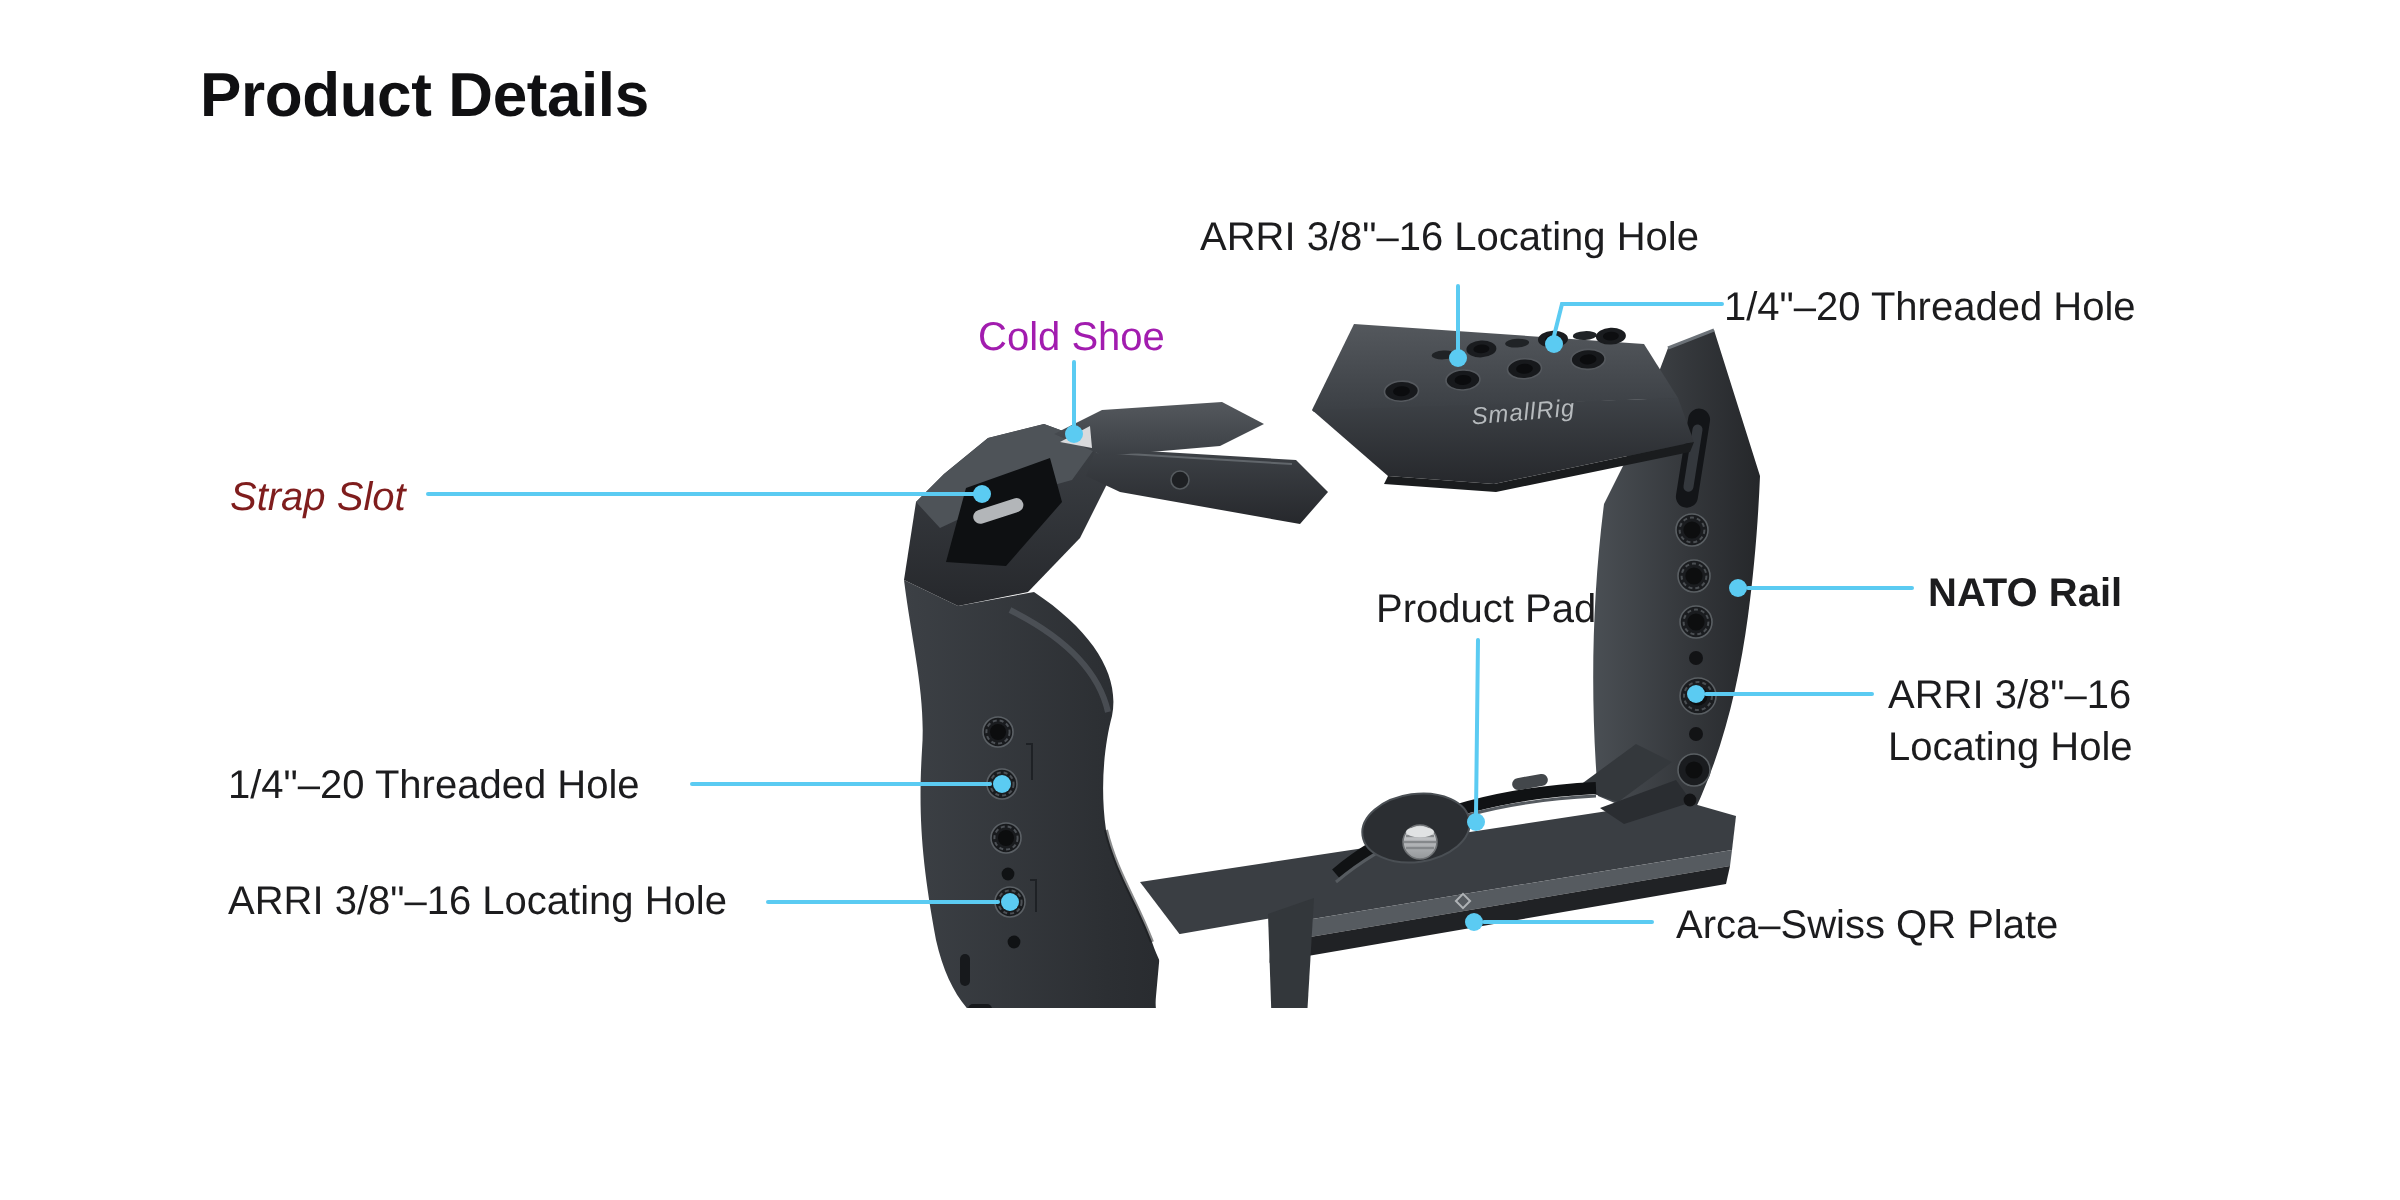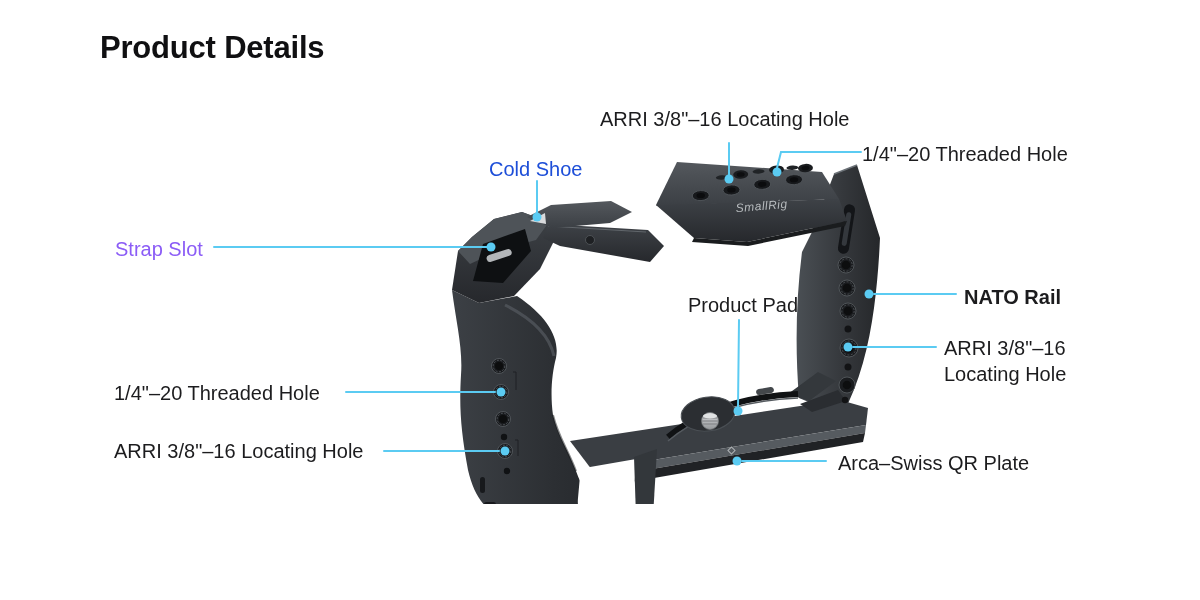--- a/index.html
+++ b/index.html
@@ -207,22 +207,22 @@
       <circle cx="501" cy="392" r="4.5" class="ldot" fill="#5bcbf2"></circle>
       <path d="M 384,451 L 499,451" class="leader" stroke="#5bcbf2" stroke-width="2" fill="none"></path>
       <circle cx="505" cy="451" r="4.5" class="ldot" fill="#5bcbf2"></circle>
       <path d="M 826,461 L 742,461" class="leader" stroke="#5bcbf2" stroke-width="2" fill="none"></path>
       <circle cx="737" cy="461" r="4.5" class="ldot" fill="#5bcbf2"></circle>
     </g>
   </svg>
 
   <div class="callout" id="co-arri-top" style="color: rgb(28, 28, 30);">ARRI 3/8"–16 Locating Hole</div>
   <div class="callout" id="co-quarter-top" style="color: rgb(28, 28, 30);">1/4"–20 Threaded Hole</div>
-  <div class="callout" id="co-cold-shoe" style="color: #1d4ed8;">Cold Shoe</div>
-  <div class="callout" id="co-strap-slot" style="color: #8b5cf6;">Strap Slot</div>
+  <div class="callout" id="co-cold-shoe" style="color: #a21caf;">Cold Shoe</div>
+  <div class="callout" id="co-strap-slot" style="color: #7f1d1d; font-style: italic;">Strap Slot</div>
   <div class="callout" id="co-rubber-pad" style="color: rgb(28, 28, 30);">Product Pad</div>
   <div class="callout" id="co-nato-rail" style="color: rgb(28, 28, 30);">NATO Rail</div>
   <div class="callout two-line" id="co-arri-right" style="color: rgb(28, 28, 30);">ARRI 3/8"–16
 Locating Hole</div>
   <div class="callout" id="co-quarter-left" style="color: rgb(28, 28, 30);">1/4"–20 Threaded Hole</div>
   <div class="callout" id="co-arri-left" style="color: rgb(28, 28, 30);">ARRI 3/8"–16 Locating Hole</div>
   <div class="callout" id="co-arca" style="color: rgb(28, 28, 30);">Arca–Swiss QR Plate</div>
 </div>
 
 </body></html>

